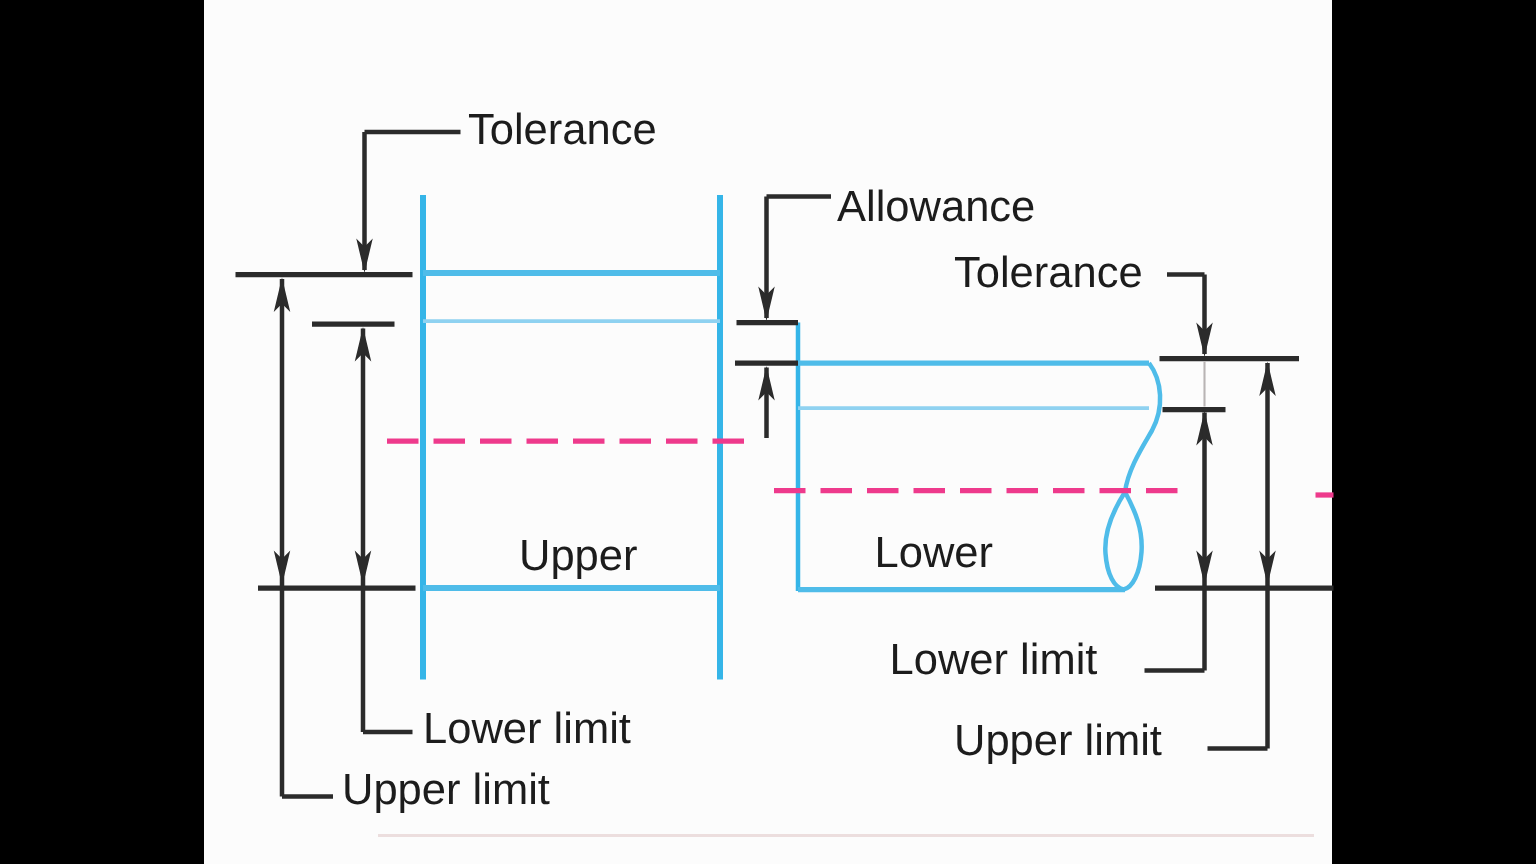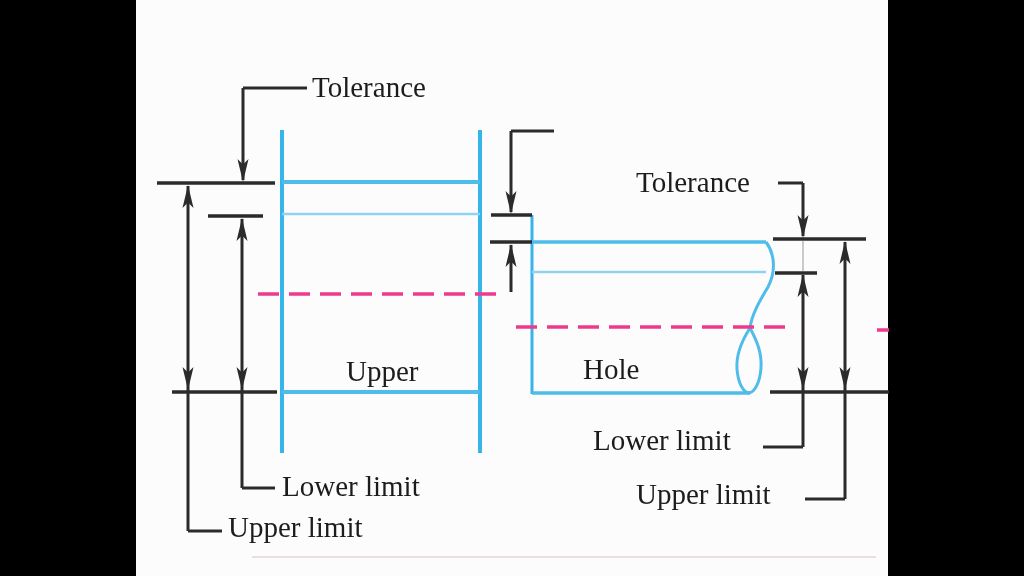--- a/index.html
+++ b/index.html
@@ -1,17 +1,17 @@
 <!DOCTYPE html>
 <html style="--drawing-blue: #35b5e8; --drawing-blue-bold: #4fbce9; --drawing-blue-light: #8fd2f1; --centerline-pink: #ee3a8c; --dimension-color: #2b2b2b; --canvas-white: #fcfcfc; --letterbox-black: #000000;"><head>
 <meta charset="utf-8">
 <style>
   html,body{margin:0;padding:0;background:#000;}
   #stage{position:relative;width:1024px;height:576px;background:var(--letterbox-black,#000);overflow:hidden;
-         font-family:Liberation Serif, serif;}
+         font-family:Liberation Sans, sans-serif;}
   #canvas{position:absolute;left:136px;top:0;width:752px;height:576px;background:var(--canvas-white,#fcfcfc);}
   #diagram-svg{position:absolute;left:0;top:0;width:1024px;height:576px;}
   .blk{stroke:var(--dimension-color,#2b2b2b);fill:none;}
   .w3{stroke-width:3;} .w35{stroke-width:3.5;}
   .faint{stroke:#b9b4b4;stroke-width:1.4;fill:none;}
   .cyan{stroke:var(--drawing-blue,#35b5e8);fill:none;}
   .cyanb{stroke:var(--drawing-blue-bold,#4fbce9);fill:none;}
   .cyanl{stroke:var(--drawing-blue-light,#8fd2f1);fill:none;}
   .pink{stroke:var(--centerline-pink,#ee3a8c);stroke-width:3.5;fill:none;}
   .dash{stroke-dasharray:21 10;}
@@ -102,20 +102,21 @@
       <use href="#arr-up" class="arr" transform="translate(845,390) rotate(180)"></use>
       <line class="blk w3" x1="805" y1="499" x2="845" y2="499"></line>
 
       <line class="blk w35" x1="770" y1="392" x2="889" y2="392"></line>
     </g>
 
     <line class="hairline" x1="252" y1="557" x2="876" y2="557"></line>
   </svg>
 
   <div class="lbl" style="left:312px;top:72px;">Tolerance</div>
+  <div class="lbl" style="left:558px;top:123px;">Allowance</div>
   <div class="lbl" style="left:636px;top:167px;">Tolerance</div>
   <div class="lbl" style="left:346px;top:356px;">Upper</div>
-  <div class="lbl" style="left:583px;top:354px;">Hole</div>
+  <div class="lbl" style="left:583px;top:354px;">Lower</div>
   <div class="lbl" style="left:282px;top:471px;">Lower limit</div>
   <div class="lbl" style="left:228px;top:512px;">Upper limit</div>
   <div class="lbl" style="left:593px;top:425px;">Lower limit</div>
   <div class="lbl" style="left:636px;top:479px;">Upper limit</div>
 </div>
 
 </body></html>

